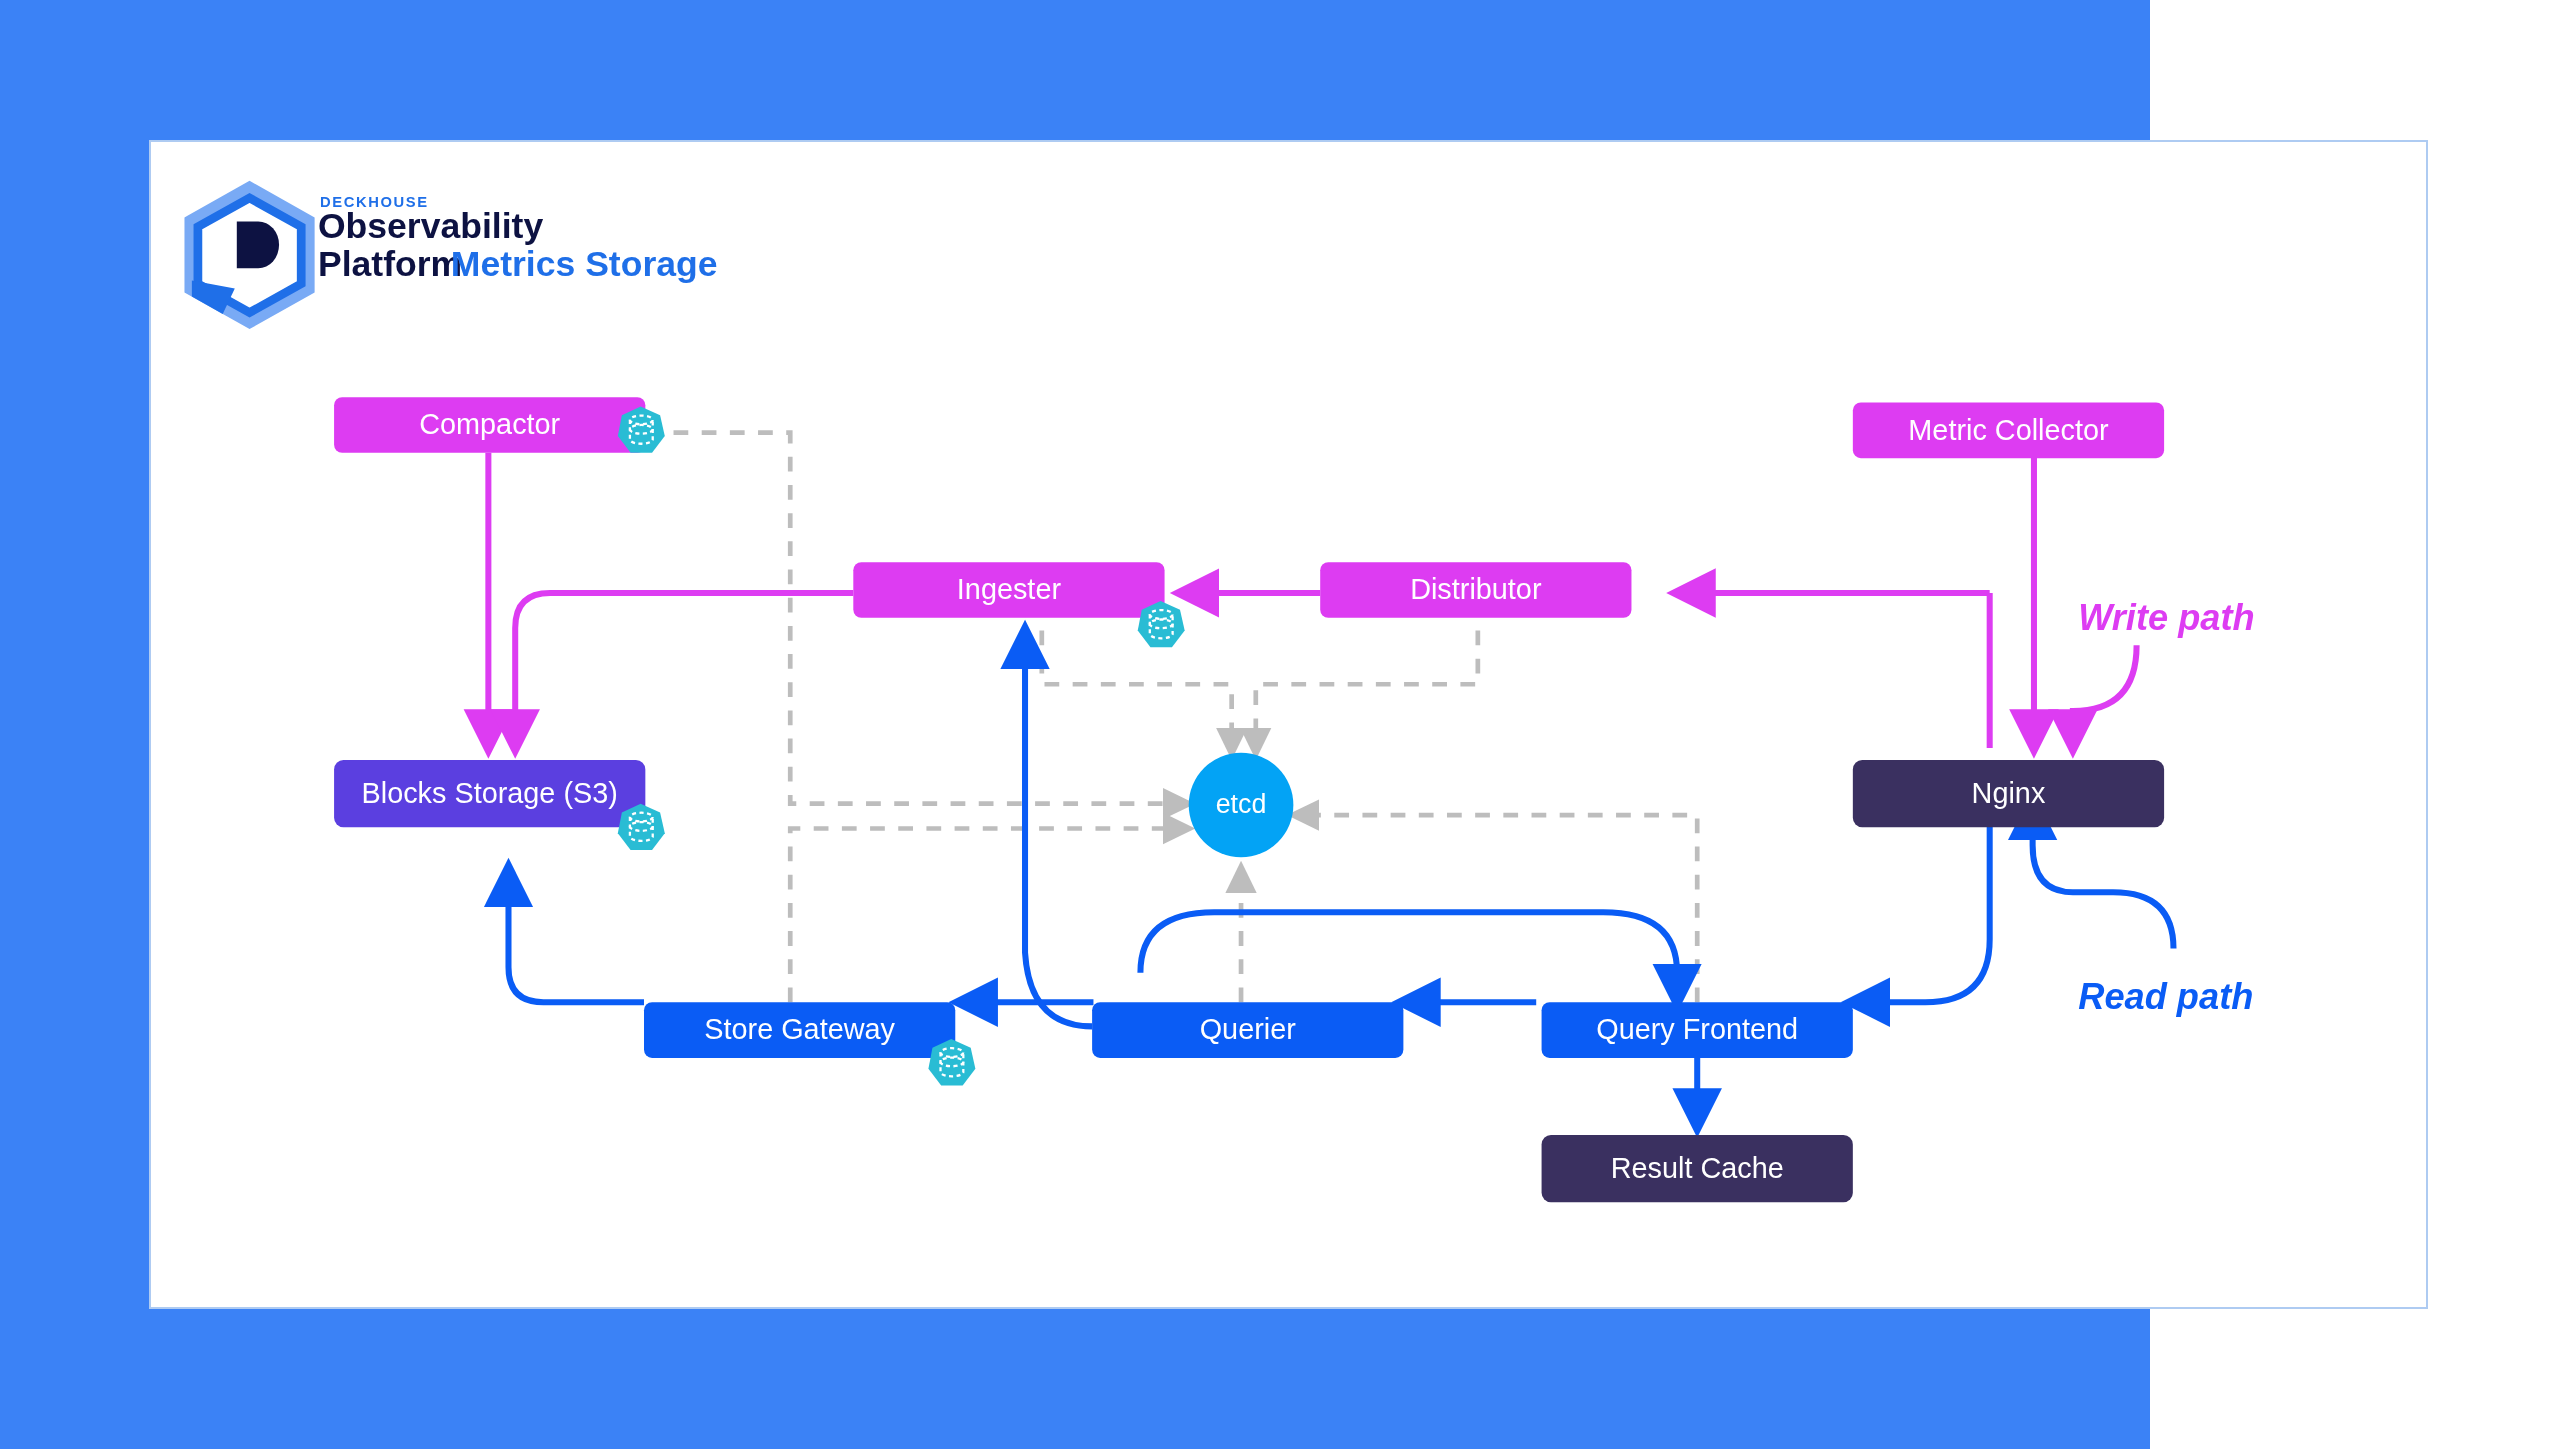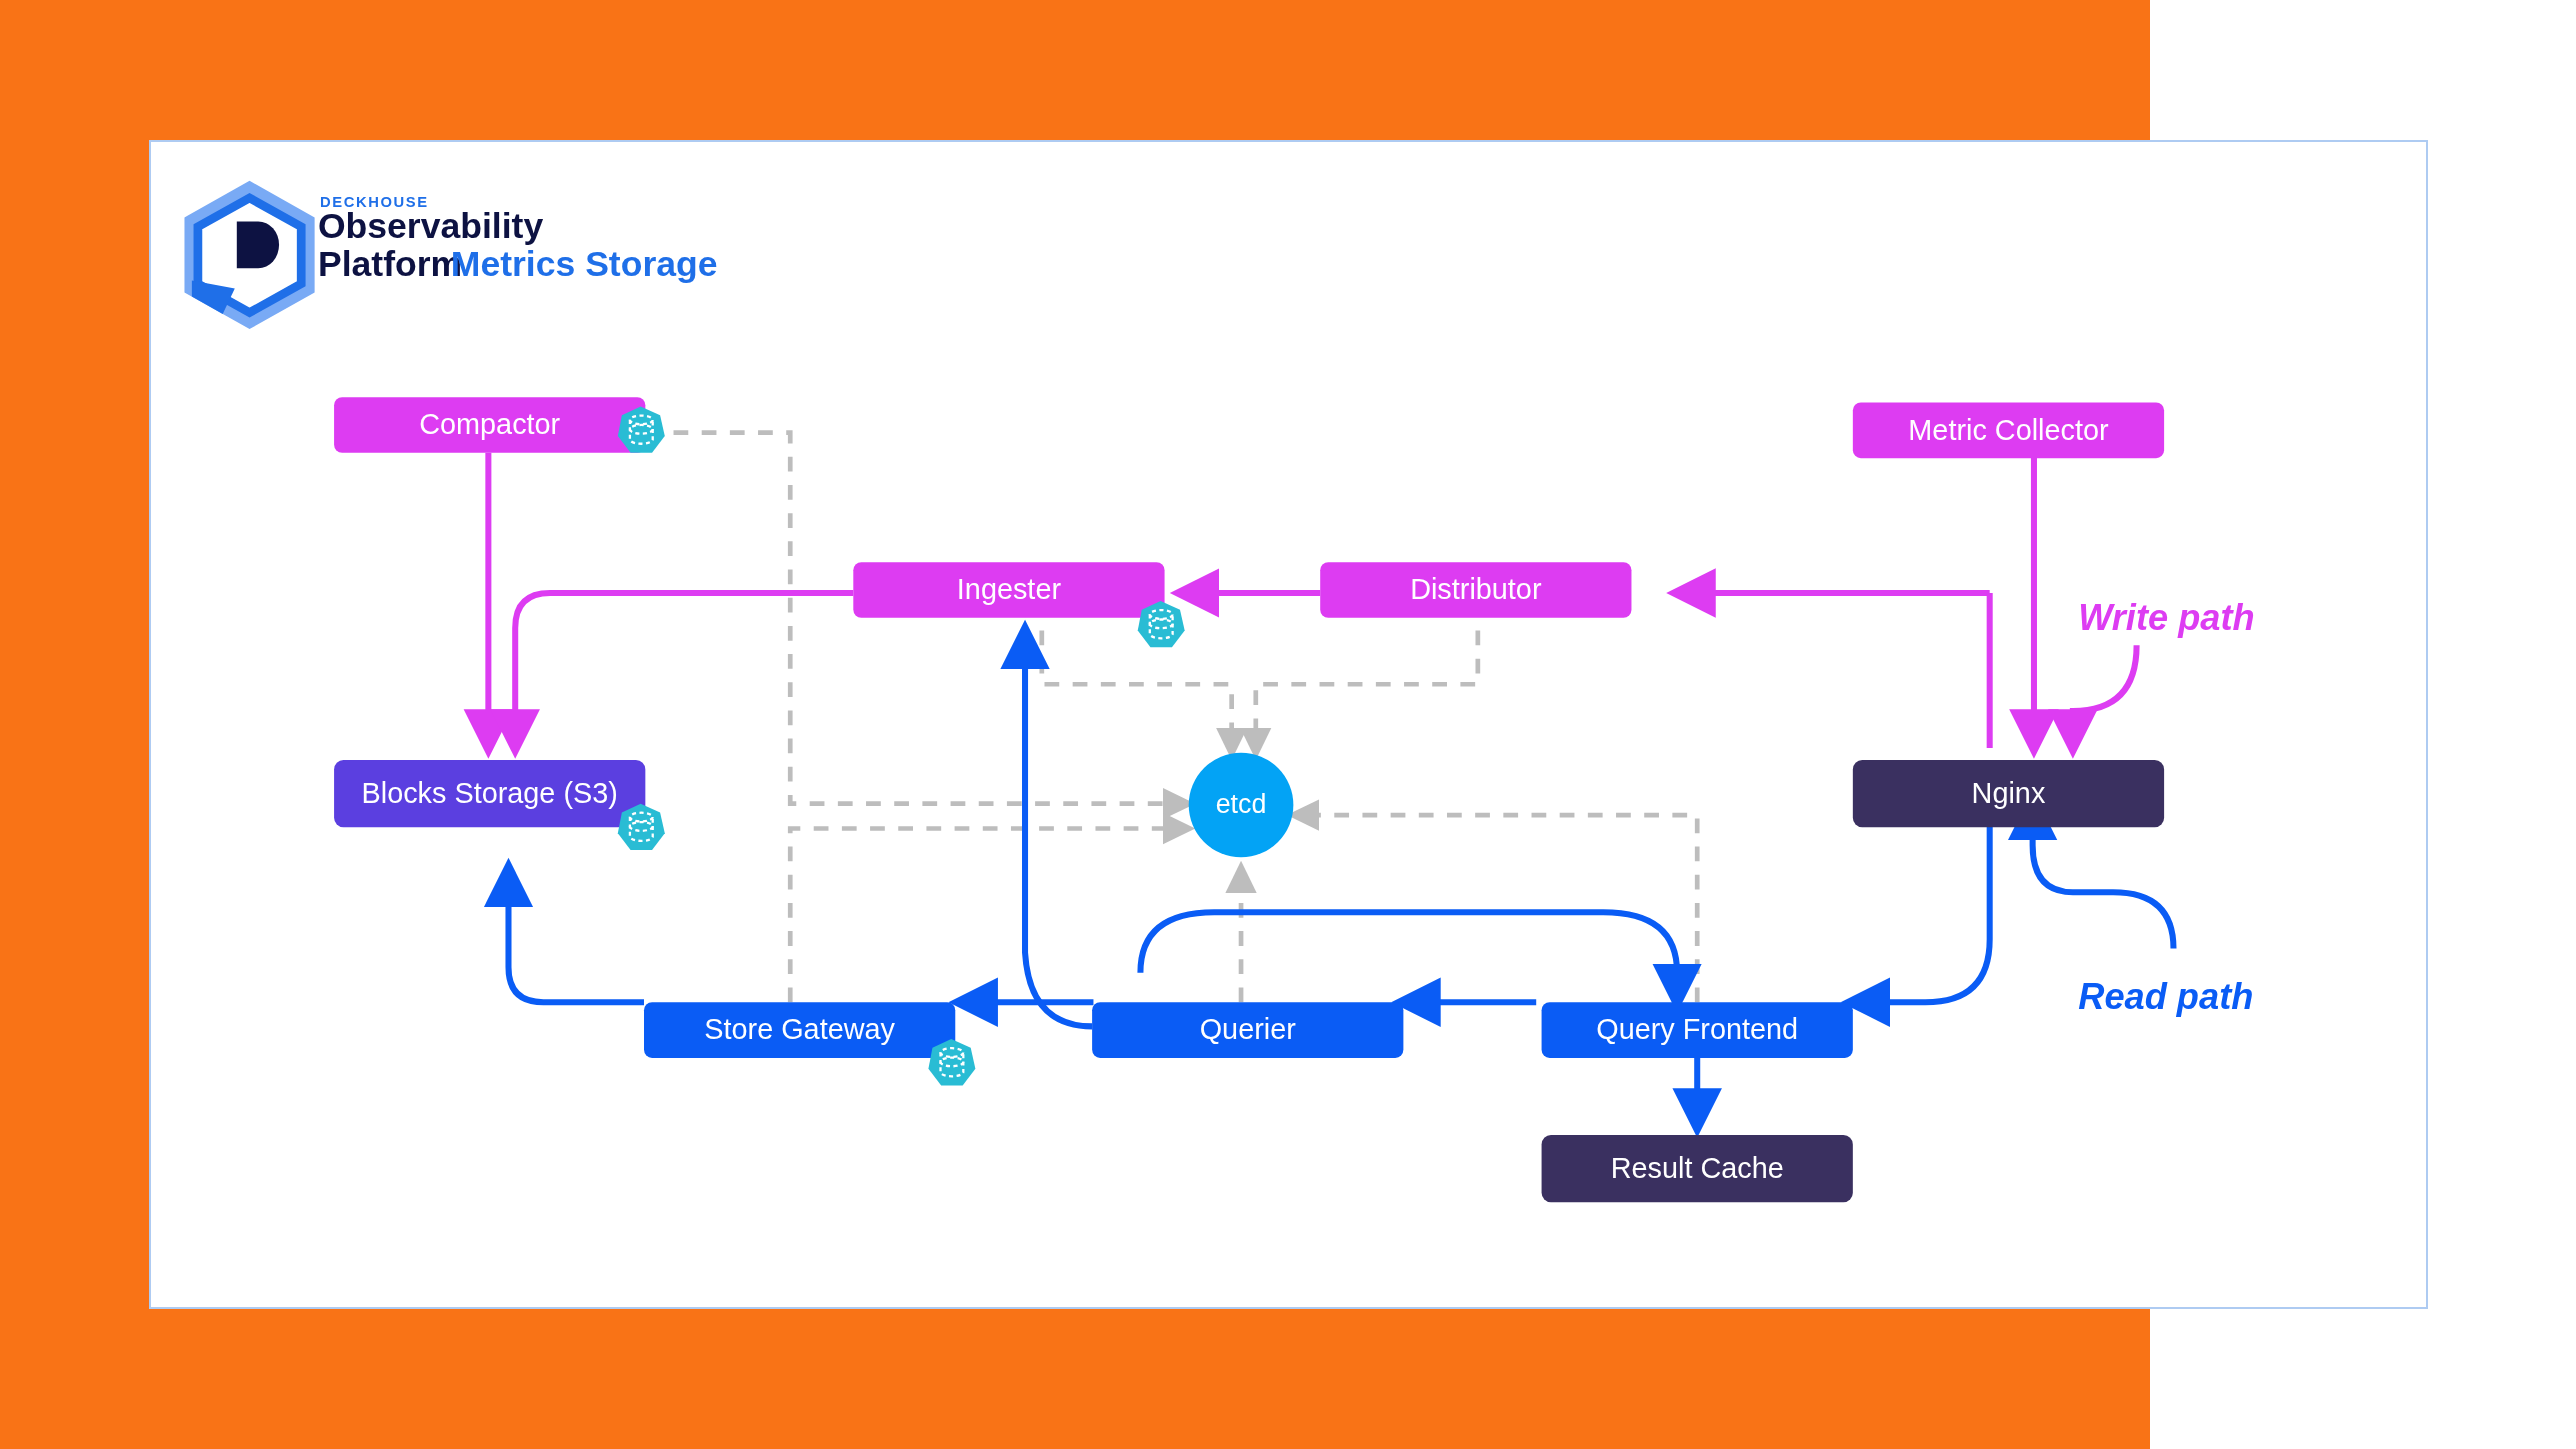--- a/index.html
+++ b/index.html
@@ -1,18 +1,18 @@
 <!DOCTYPE html>
 <html style="font-size:10.7px"><head>
 <meta charset="utf-8">
 <style>
   html,body{margin:0;padding:0;background:#ffffff;}
   body{width:2576px;height:1449px;overflow:hidden;
        font-family:"Liberation Sans","DejaVu Sans",sans-serif;}
-  #stage{position:relative;width:2150px;height:1449px;background:#f97316;}
+  #stage{position:relative;width:2150px;height:1449px;background:#3b82f6;}
   .frame{position:absolute;left:149px;top:140px;width:2279px;height:1169px;
          border:2px solid #aecbf2;background:#fff;box-sizing:border-box;}
   svg.layer{position:absolute;left:0;top:0;width:2576px;height:1449px;}
   .nodeLabel{fill:#ffffff;font-family:"Liberation Sans","DejaVu Sans",sans-serif;
              font-size:43px;text-anchor:middle;dominant-baseline:middle;}
   .etcdLabel{fill:#ffffff;font-size:40px;text-anchor:middle;dominant-baseline:middle;
              font-family:"Liberation Sans","DejaVu Sans",sans-serif;}
   .pathLabel{font-size:54px;font-weight:bold;font-style:italic;
              font-family:"Liberation Sans","DejaVu Sans",sans-serif;
              dominant-baseline:middle;}

